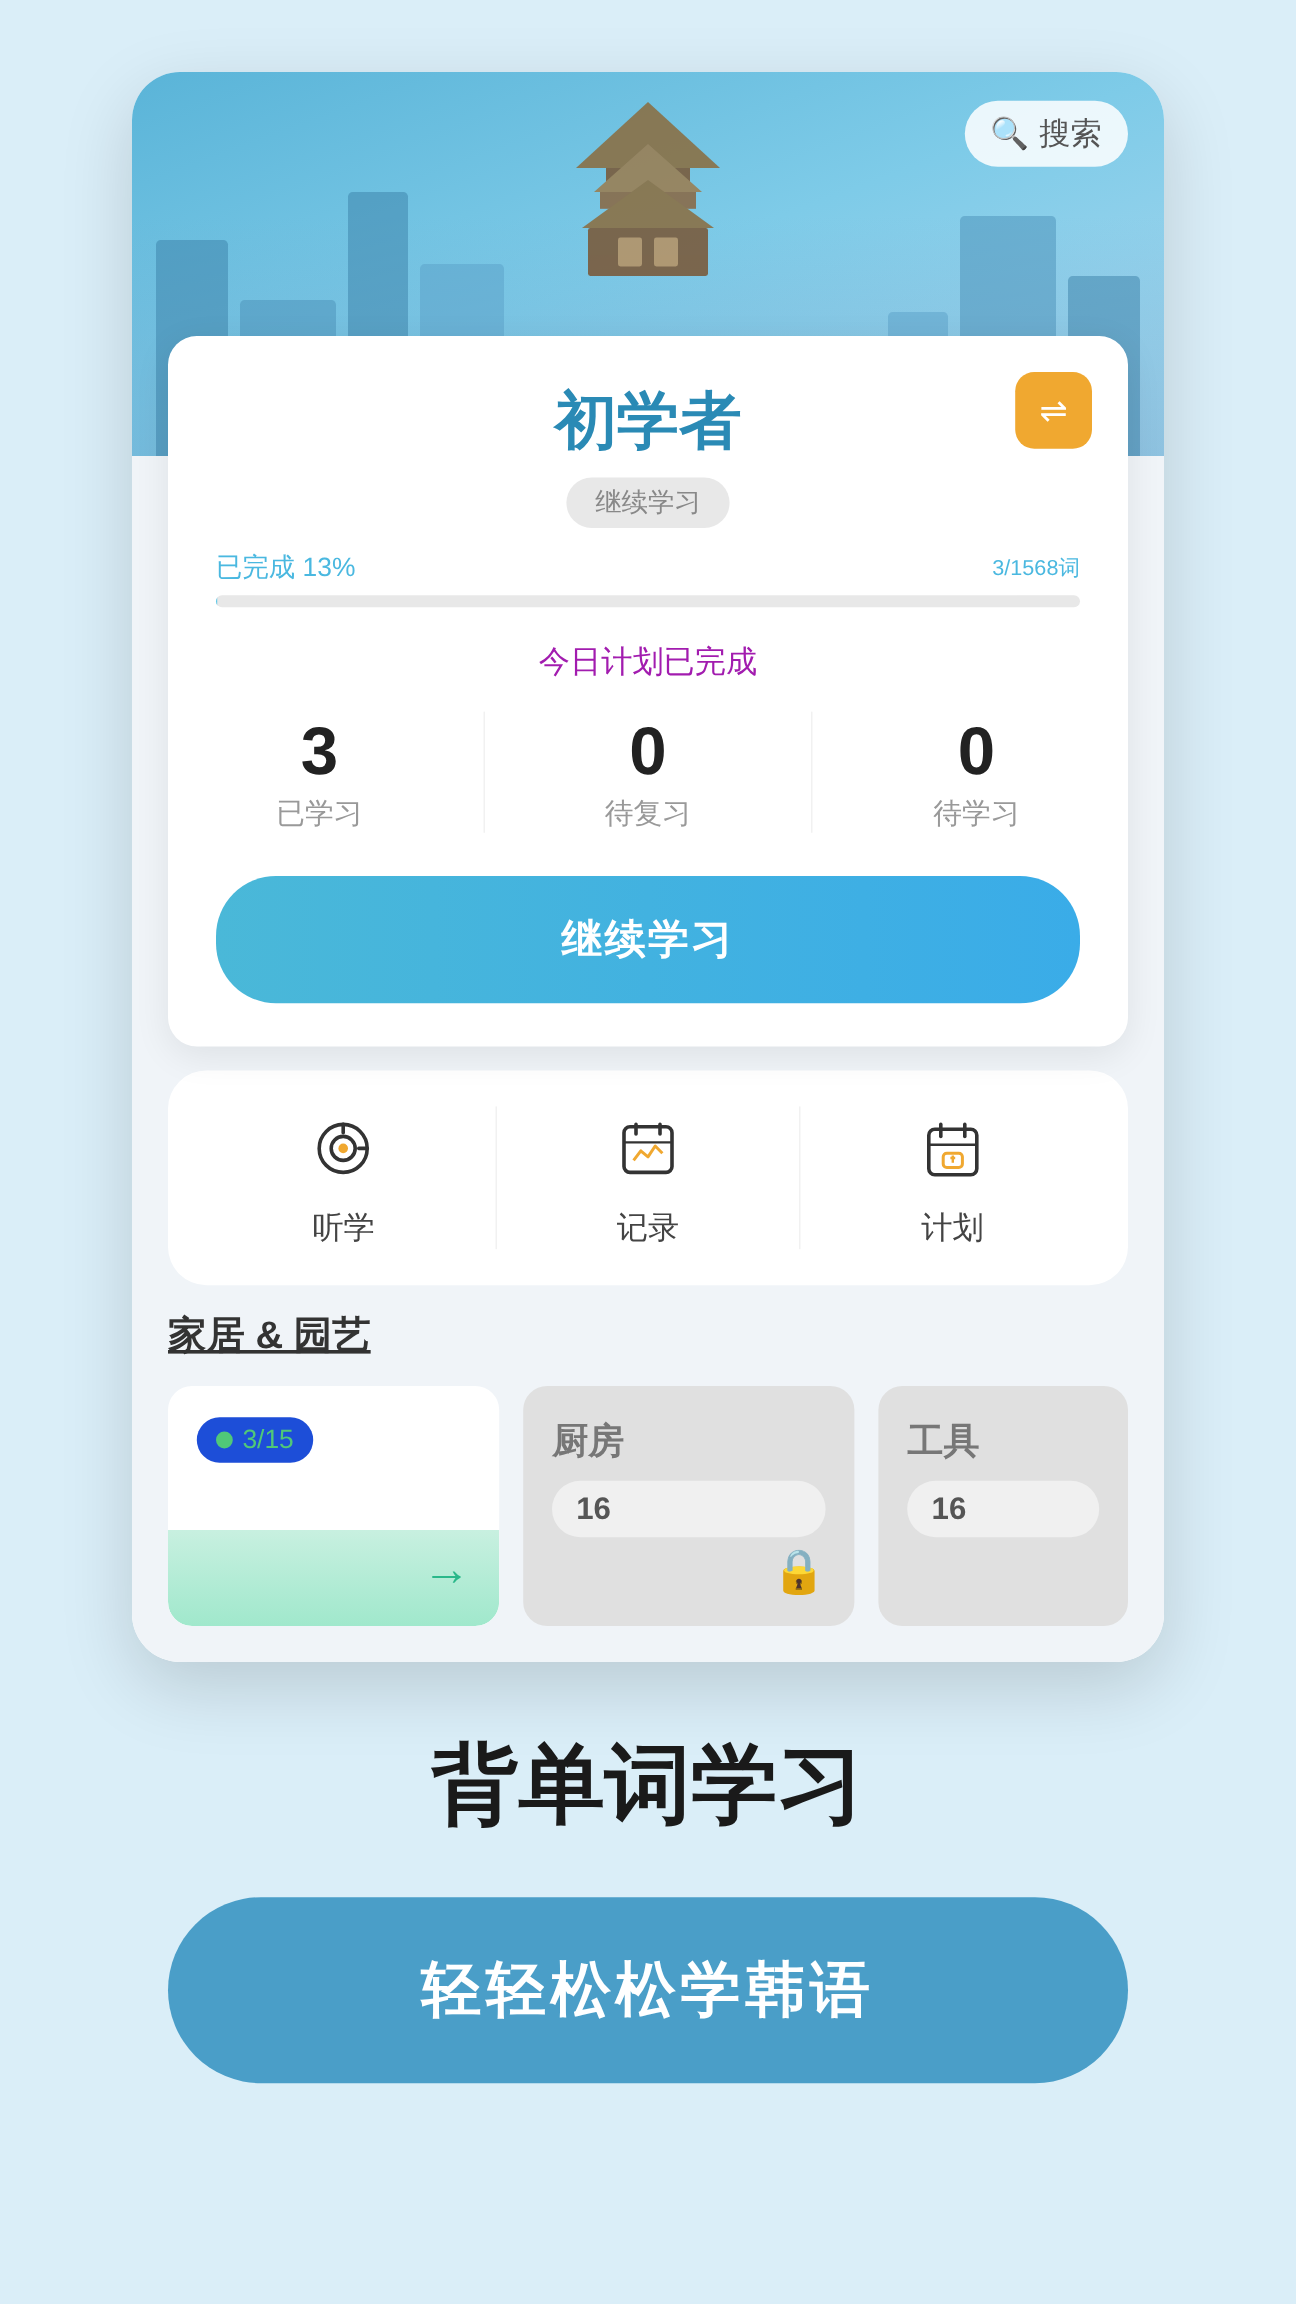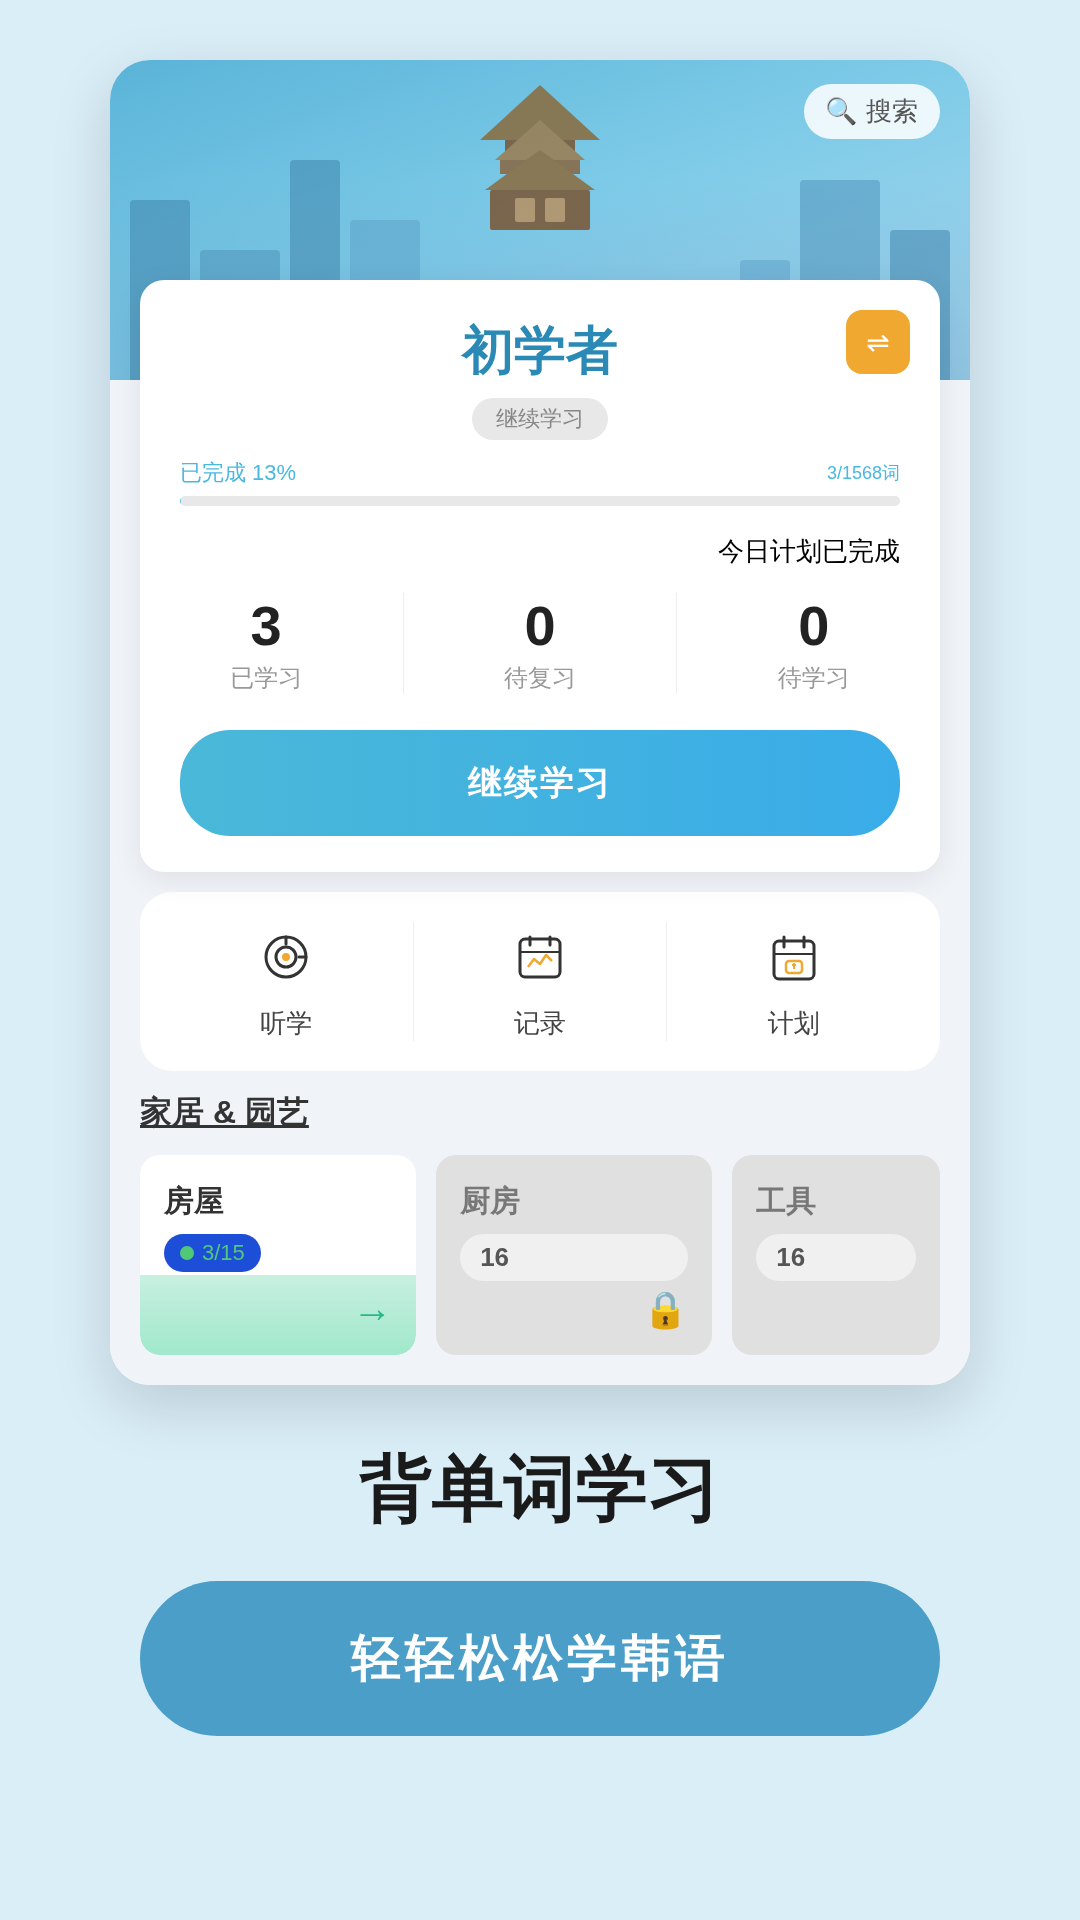--- a/index.html
+++ b/index.html
@@ -158,23 +158,23 @@
       overflow: hidden;
     }
     .progress-bar-fill {
       height: 100%;
       background: #5bc8e8;
       border-radius: 10px;
     }
 
     
     .today-complete {
-      text-align: right;
+      text-align: center;
       font-size: 26px;
-      color: #000000;
+      color: #a21caf;
       margin-bottom: 24px;
     }
 
     
     .stats-row {
       display: flex;
       justify-content: space-around;
       margin-bottom: 36px;
     }
     .stat-item {
@@ -486,21 +486,20 @@
           </div>
           <span class="feature-label">计划</span>
         </div>
       </div>
 
       <div class="section-title">家居 &amp; 园艺</div>
 
       <div class="category-row">
 
         <div class="cat-card active">
-          <div class="cat-title">房屋</div>
           <div class="cat-progress-badge">
             <span class="cat-progress-dot"></span>
             <span>3/15</span>
           </div>
           <div class="wave-bg"></div>
           <div class="arrow-btn">→</div>
         </div>
 
         <div class="cat-card locked">
           <div class="cat-title" style="color:#777;">厨房</div>

